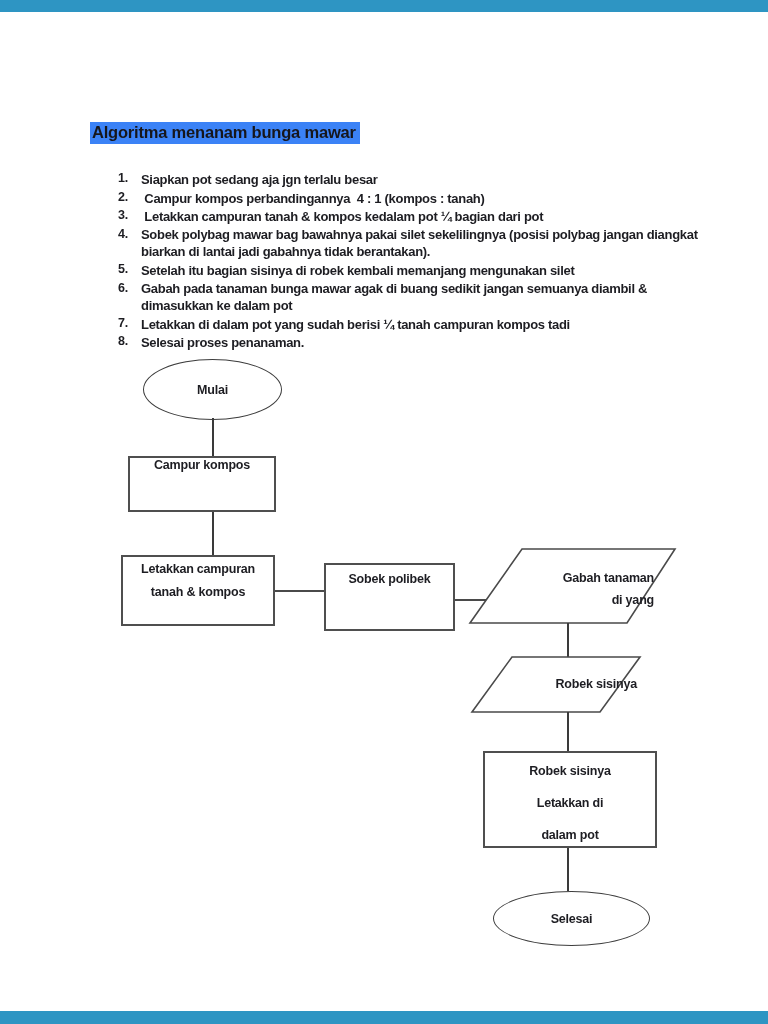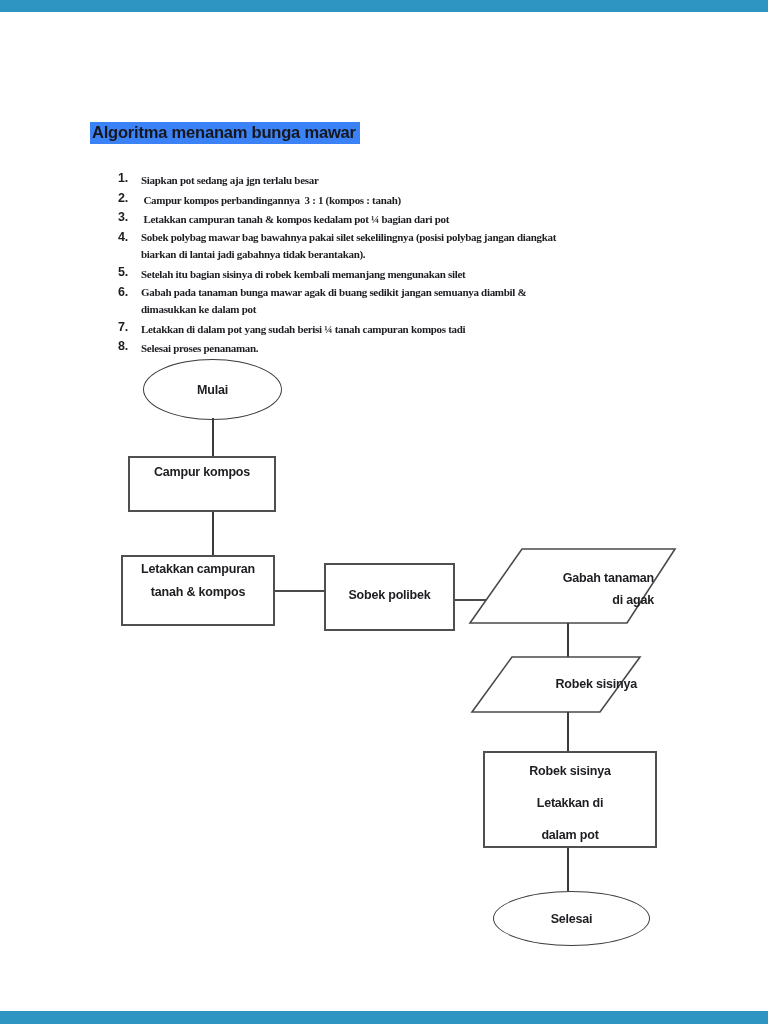--- a/index.html
+++ b/index.html
@@ -20,23 +20,22 @@
 
   
   .steps{position:absolute;left:118px;top:170px;width:630px;}
   .step{display:flex;align-items:flex-start;}
   .step .num{
     flex:0 0 23px;font-size:12.5px;font-weight:700;line-height:17.6px;
     letter-spacing:-0.2px;
   }
   .step .txt{flex:1;}
   .step .line{
-    font-size:11px;font-weight:700;line-height:17.6px;letter-spacing:-0.3px;
+    font-size:13px;font-weight:700;line-height:17.6px;letter-spacing:-0.3px;
     white-space:pre;
-    font-family:Liberation Serif, serif;
   }
 
   
   .fc-label{
     position:absolute;font-size:12.5px;font-weight:700;letter-spacing:-0.2px;
     text-align:right;color:#1d1d22;
   }
   .fc-ellipse{
     position:absolute;border:1.5px solid #3d3d3d;border-radius:50%;
     background:#ffffff;display:flex;align-items:center;justify-content:center;
@@ -61,21 +60,21 @@
 
   <div class="doc-title">Algoritma menanam bunga mawar</div>
 
   <div class="steps">
     <div class="step">
       <span class="num">1.</span>
       <span class="txt"><span class="line">Siapkan pot sedang aja jgn terlalu besar</span></span>
     </div>
     <div class="step">
       <span class="num">2.</span>
-      <span class="txt"><span class="line"> Campur kompos perbandingannya  3 : 1 (kompos : tanah)</span></span>
+      <span class="txt"><span class="line"> Campur kompos perbandingannya  4 : 1 (kompos : tanah)</span></span>
     </div>
     <div class="step">
       <span class="num">3.</span>
       <span class="txt"><span class="line"> Letakkan campuran tanah &amp; kompos kedalam pot ¼ bagian dari pot</span></span>
     </div>
     <div class="step">
       <span class="num">4.</span>
       <span class="txt">
         <span class="line" style="display:block">Sobek polybag mawar bag bawahnya pakai silet sekelilingnya (posisi polybag jangan diangkat</span>
         <span class="line" style="display:block">biarkan di lantai jadi gabahnya tidak berantakan).</span>
@@ -101,45 +100,45 @@
       <span class="txt"><span class="line">Selesai proses penanaman.</span></span>
     </div>
   </div>
 
   <div class="fc-ellipse" style="left:143px;top:359px;width:137px;height:59px;">
     <span>Mulai</span>
   </div>
 
   <div class="vline" style="left:212px;top:418px;height:38px;"></div>
 
-  <div class="fc-rect" style="left:128px;top:456px;width:148px;height:56px;padding-top:7px;">
+  <div class="fc-rect" style="left:128px;top:456px;width:148px;height:56px;">
     <span>Campur kompos</span>
   </div>
 
   <div class="vline" style="left:212px;top:512px;height:43px;"></div>
 
   <div class="fc-rect" style="left:121px;top:555px;width:154px;height:71px;padding-top:1px;line-height:23px;">
     <span style="display:block">Letakkan campuran</span>
     <span style="display:block">tanah &amp; kompos</span>
   </div>
 
   <div class="hline" style="left:275px;top:590px;width:49px;"></div>
 
-  <div class="fc-rect" style="left:324px;top:563px;width:131px;height:68px;padding-top:23px;">
+  <div class="fc-rect" style="left:324px;top:563px;width:131px;height:68px;padding-top:7px;">
     <span>Sobek polibek</span>
   </div>
 
   <div class="hline" style="left:455px;top:599px;width:33px;"></div>
 
   <svg class="fc-svg" style="left:466px;top:545px;" width="213" height="82">
     <polygon points="56,4 209,4 161,78 4,78" fill="#ffffff" stroke="#4a4a4a" stroke-width="1.6"></polygon>
   </svg>
   <div class="fc-label" style="left:494px;top:567px;width:160px;line-height:22px;">
     <span style="display:block">Gabah tanaman</span>
-    <span style="display:block">di agak</span>
+    <span style="display:block">di yang</span>
   </div>
 
   <div class="vline" style="left:567px;top:623px;height:34px;"></div>
 
   <svg class="fc-svg" style="left:468px;top:653px;" width="176" height="63">
     <polygon points="44,4 172,4 132,59 4,59" fill="#ffffff" stroke="#4a4a4a" stroke-width="1.6"></polygon>
   </svg>
   <div class="fc-label" style="left:477px;top:677px;width:160px;">Robek sisinya</div>
 
   <div class="vline" style="left:567px;top:712px;height:39px;"></div>

